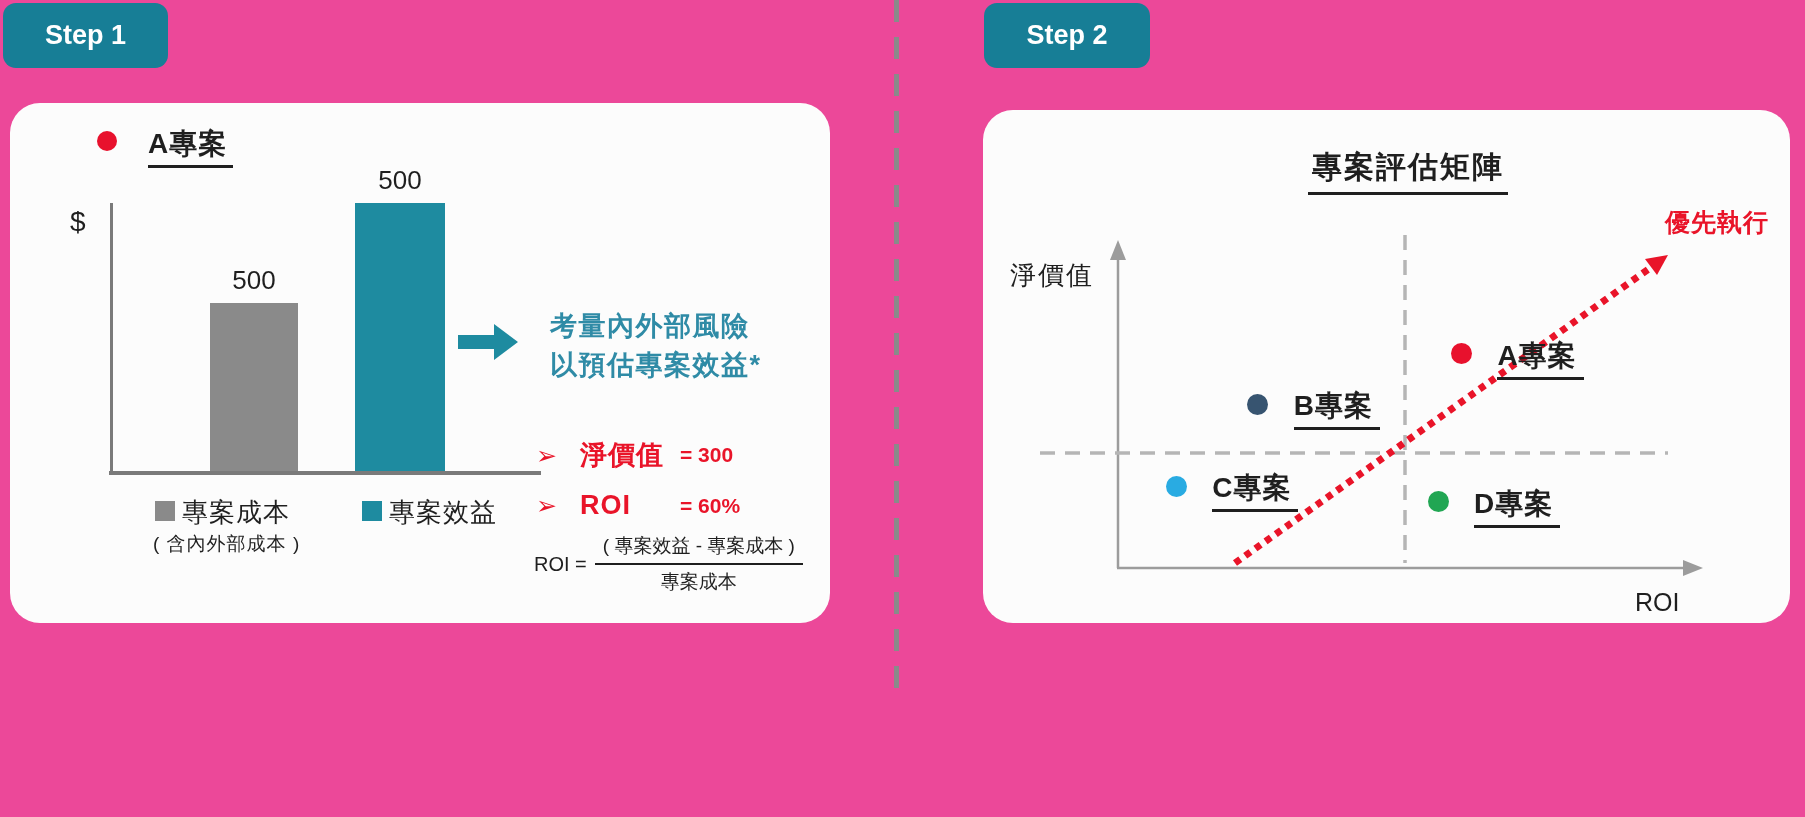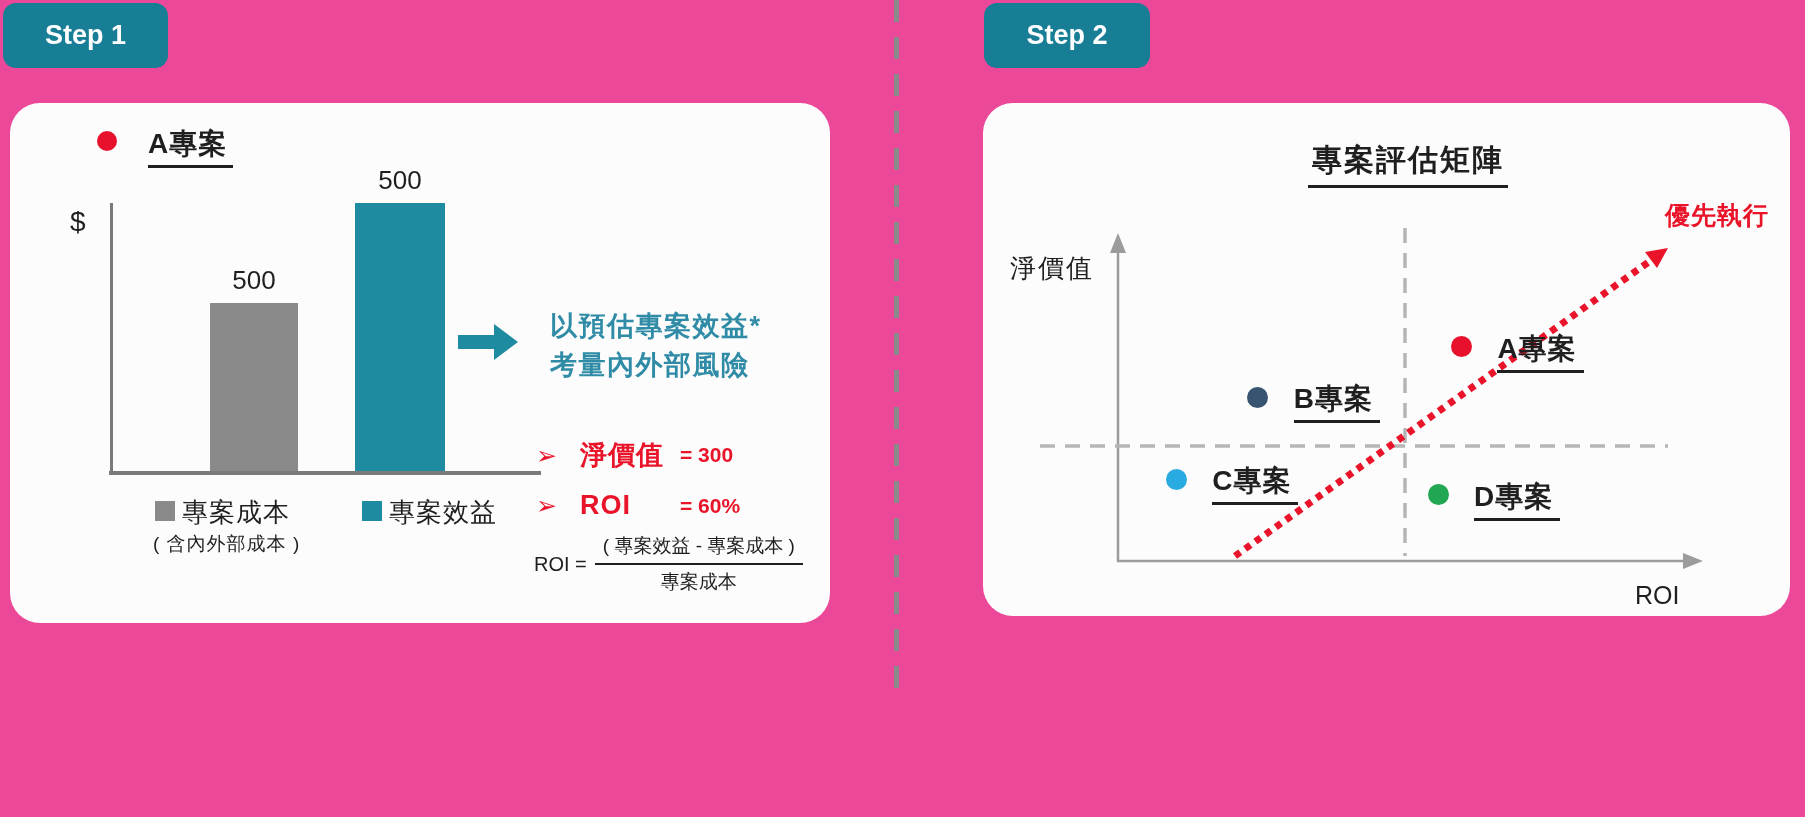--- a/index.html
+++ b/index.html
@@ -7,21 +7,21 @@
   .canvas{position:relative;width:1805px;height:817px;background:#ec4899;overflow:hidden;
           font-family:"Liberation Sans","DejaVu Sans",sans-serif;color:#1f1f1f;}
   .divider{position:absolute;left:894px;top:0;width:5px;height:700px;
            background:repeating-linear-gradient(to bottom,#8a8a8a 0 22px,transparent 22px 37px);}
   .badge{position:absolute;height:65px;border-radius:13px;background:#177E96;color:#fff;
          font-weight:700;font-size:27px;display:flex;align-items:center;justify-content:center;}
   .badge-1{left:3px;top:3px;width:165px;}
   .badge-2{left:984px;top:3px;width:166px;}
   .card{position:absolute;background:#FCFCFC;border-radius:30px;}
   .card-left{left:10px;top:103px;width:820px;height:520px;}
-  .card-right{left:983px;top:103px;width:807px;height:513px;padding-left:12px;}
+  .card-right{left:983px;top:110px;width:807px;height:513px;padding-left:12px;}
   .abs{position:absolute;}
   
   .a-dot{left:87px;top:28px;width:20px;height:20px;border-radius:50%;}
   .a-label{left:138px;top:22px;font-size:28px;font-weight:700;border-bottom:3px solid #1f1f1f;
            padding:0 6px 2px 0;letter-spacing:1px;}
   .dollar{left:60px;top:103px;font-size:28px;}
   .y-axis-l{left:100px;top:100px;width:3px;height:271px;background:#7a7a7a;}
   .x-axis-l{left:99px;top:368px;width:432px;height:4px;background:#7a7a7a;}
   .bar{bottom:auto;}
   .bar-val{font-size:26px;text-align:center;}
@@ -79,22 +79,22 @@
     <div class="abs legend-label" style="left:172px;">專案成本</div>
     <div class="abs legend-swatch" style="left: 352px; background: rgb(30, 139, 160);"></div>
     <div class="abs legend-label" style="left:379px;">專案效益</div>
     <div class="abs cost-note">( 含內外部成本 )</div>
 
     <svg class="abs" style="left:448px;top:218px;" width="62" height="42" viewBox="0 0 62 42">
       <polygon points="0,14 36,14 36,3 60,21 36,39 36,28 0,28" fill="#1E8BA0"></polygon>
     </svg>
 
     <div class="abs teal-note">
+      <div>考量內外部風險</div>
       <div>以預估專案效益*</div>
-      <div>考量內外部風險</div>
     </div>
 
     <div class="abs metric-row" style="top:334px;">
       <span class="metric-bullet">➢</span>
       <span class="metric-label">淨價值</span>
       <span class="metric-value">= 300</span>
     </div>
     <div class="abs metric-row" style="top:387px;">
       <span class="metric-bullet">➢</span>
       <span class="metric-label">ROI</span>

